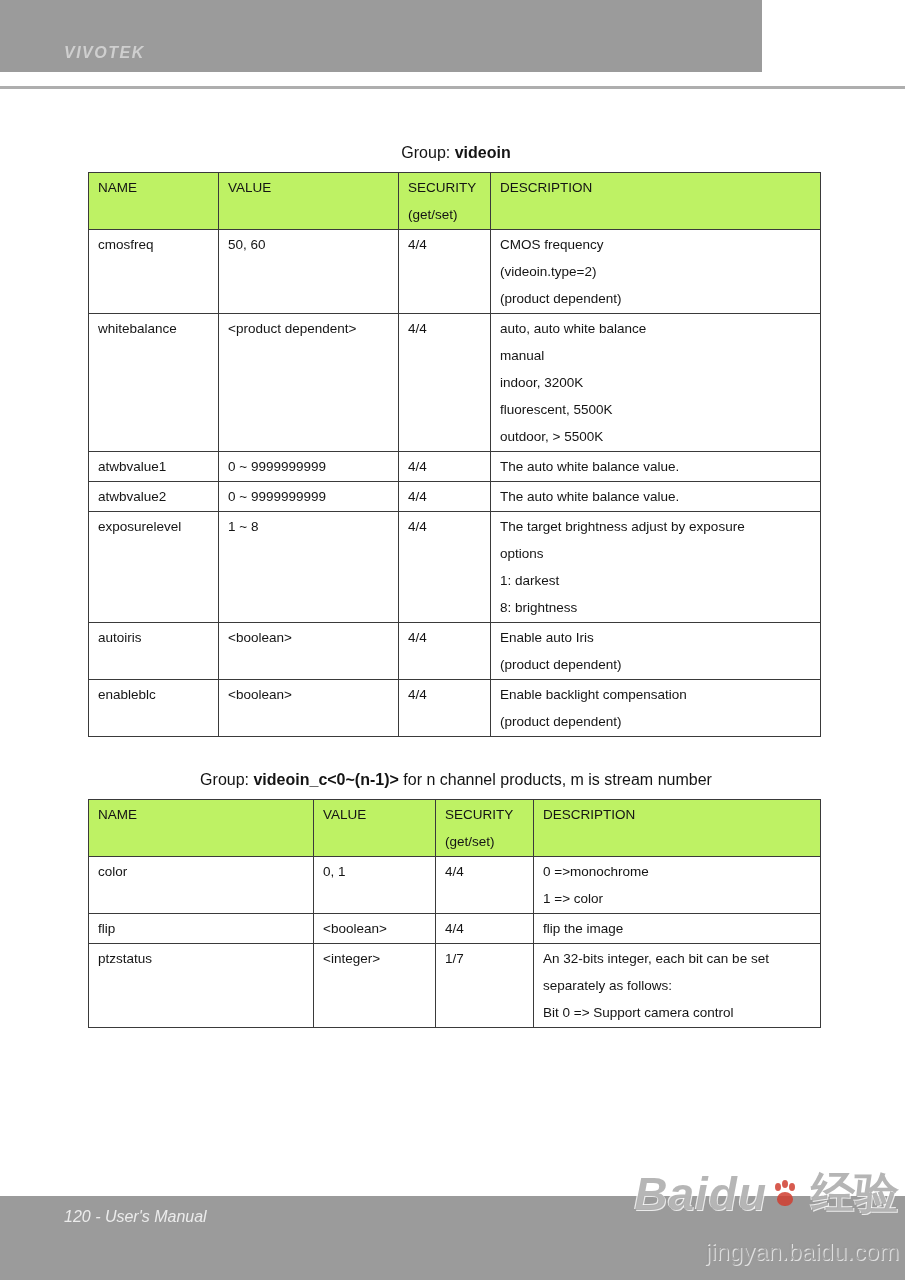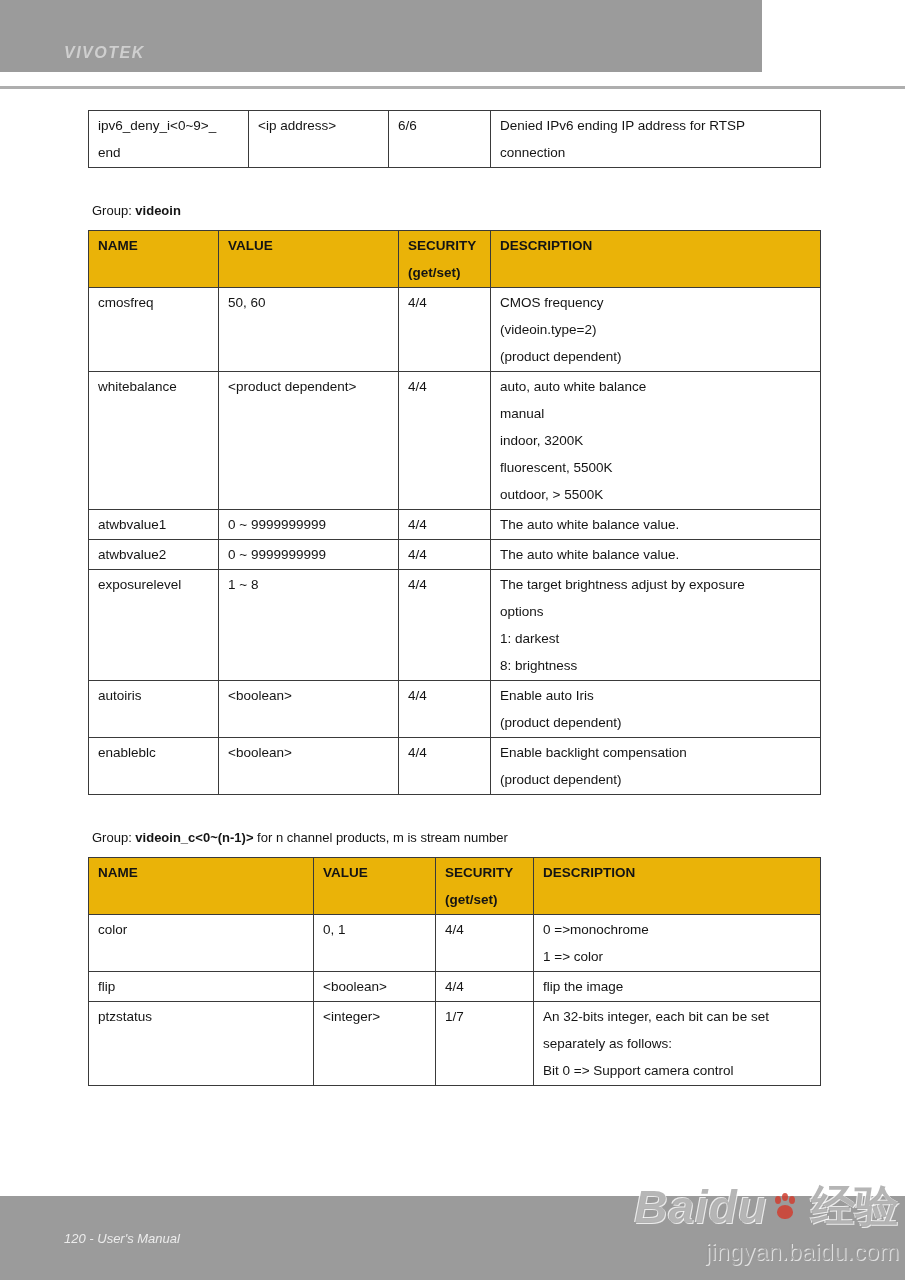--- a/index.html
+++ b/index.html
@@ -33,40 +33,40 @@
     border: 1px solid #3a3a3a;
     vertical-align: top;
     text-align: left;
     padding: 1px 9px;
     font-size: 13.5px;
     line-height: 27px;
     font-weight: normal;
     white-space: pre-line;
     overflow: hidden;
   }
-  thead th { background: #eab308; font-weight: bold; }
+  thead th { background: #bef264; }
 
   .t1 .c1 { width: 160px; } .t1 .c2 { width: 140px; } .t1 .c3 { width: 102px; } .t1 .c4 { width: 330px; }
   .t2 .c1 { width: 130px; } .t2 .c2 { width: 180px; } .t2 .c3 { width: 92px;  } .t2 .c4 { width: 330px; }
   .t3 .c1 { width: 225px; } .t3 .c2 { width: 122px; } .t3 .c3 { width: 98px;  } .t3 .c4 { width: 287px; }
 
   .group-line {
     margin: 33px 0 9px 4px;
-    font-size: 13px; line-height: 20px;
+    font-size: 16px; line-height: 20px; text-align: center;
   }
   .group-line b { font-weight: bold; }
 
   
   .footerbar {
     position: absolute; left: 0; top: 1196px; width: 905px; height: 84px;
     background: #9b9b9b;
   }
   .footer-text {
     position: absolute; left: 64px; top: 12px;
-    font-size: 13px; font-style: italic; color: #ececec; margin-top: 23px;
+    font-size: 16px; font-style: italic; color: #ececec;
   }
 
   
   .watermark {
     position: absolute; right: 6px; bottom: 14px; z-index: 5;
     text-align: right; pointer-events: none;
   }
   .wm-top { display: flex; align-items: center; justify-content: flex-end; }
   .wm-brand {
     font-size: 46px; font-weight: bold; font-style: italic;
@@ -86,45 +86,33 @@
     background: rgba(208,62,48,0.85); border-radius: 50% 50% 46% 46%;
   }
   .wm-paw::after {
     content: ""; position: absolute; left: 2px; top: 4px; width: 6px; height: 8px;
     border-radius: 50%; background: rgba(208,62,48,0.85);
     box-shadow: 7px -3px 0 rgba(208,62,48,0.85), 14px 0 0 rgba(208,62,48,0.85);
   }
   .wm-url {
     font-size: 24px; color: rgba(150,150,150,0.85);
     text-shadow: 1px 1px 0 rgba(255,255,255,0.7);
-    margin-top: 2px;
+    margin-top: 15px;
   }
 </style>
 </head>
 <body>
 
 <header class="topbar">
   <span class="brand">VIVOTEK</span>
 </header>
 <div class="header-rule"></div>
 
 <main class="content">
 
-  <table class="t1">
-    <tbody>
-      <tr>
-        <td class="c1">ipv6_deny_i&lt;0~9&gt;_
-end</td>
-        <td class="c2">&lt;ip address&gt;</td>
-        <td class="c3">6/6</td>
-        <td class="c4">Denied IPv6 ending IP address for RTSP
-connection</td>
-      </tr>
-    </tbody>
-  </table>
 
   <p class="group-line"><span>Group: </span><b>videoin</b></p>
 
   <table class="t2">
     <thead>
       <tr>
         <th class="c1">NAME</th>
         <th class="c2">VALUE</th>
         <th class="c3">SECURITY
 (get/set)</th>

